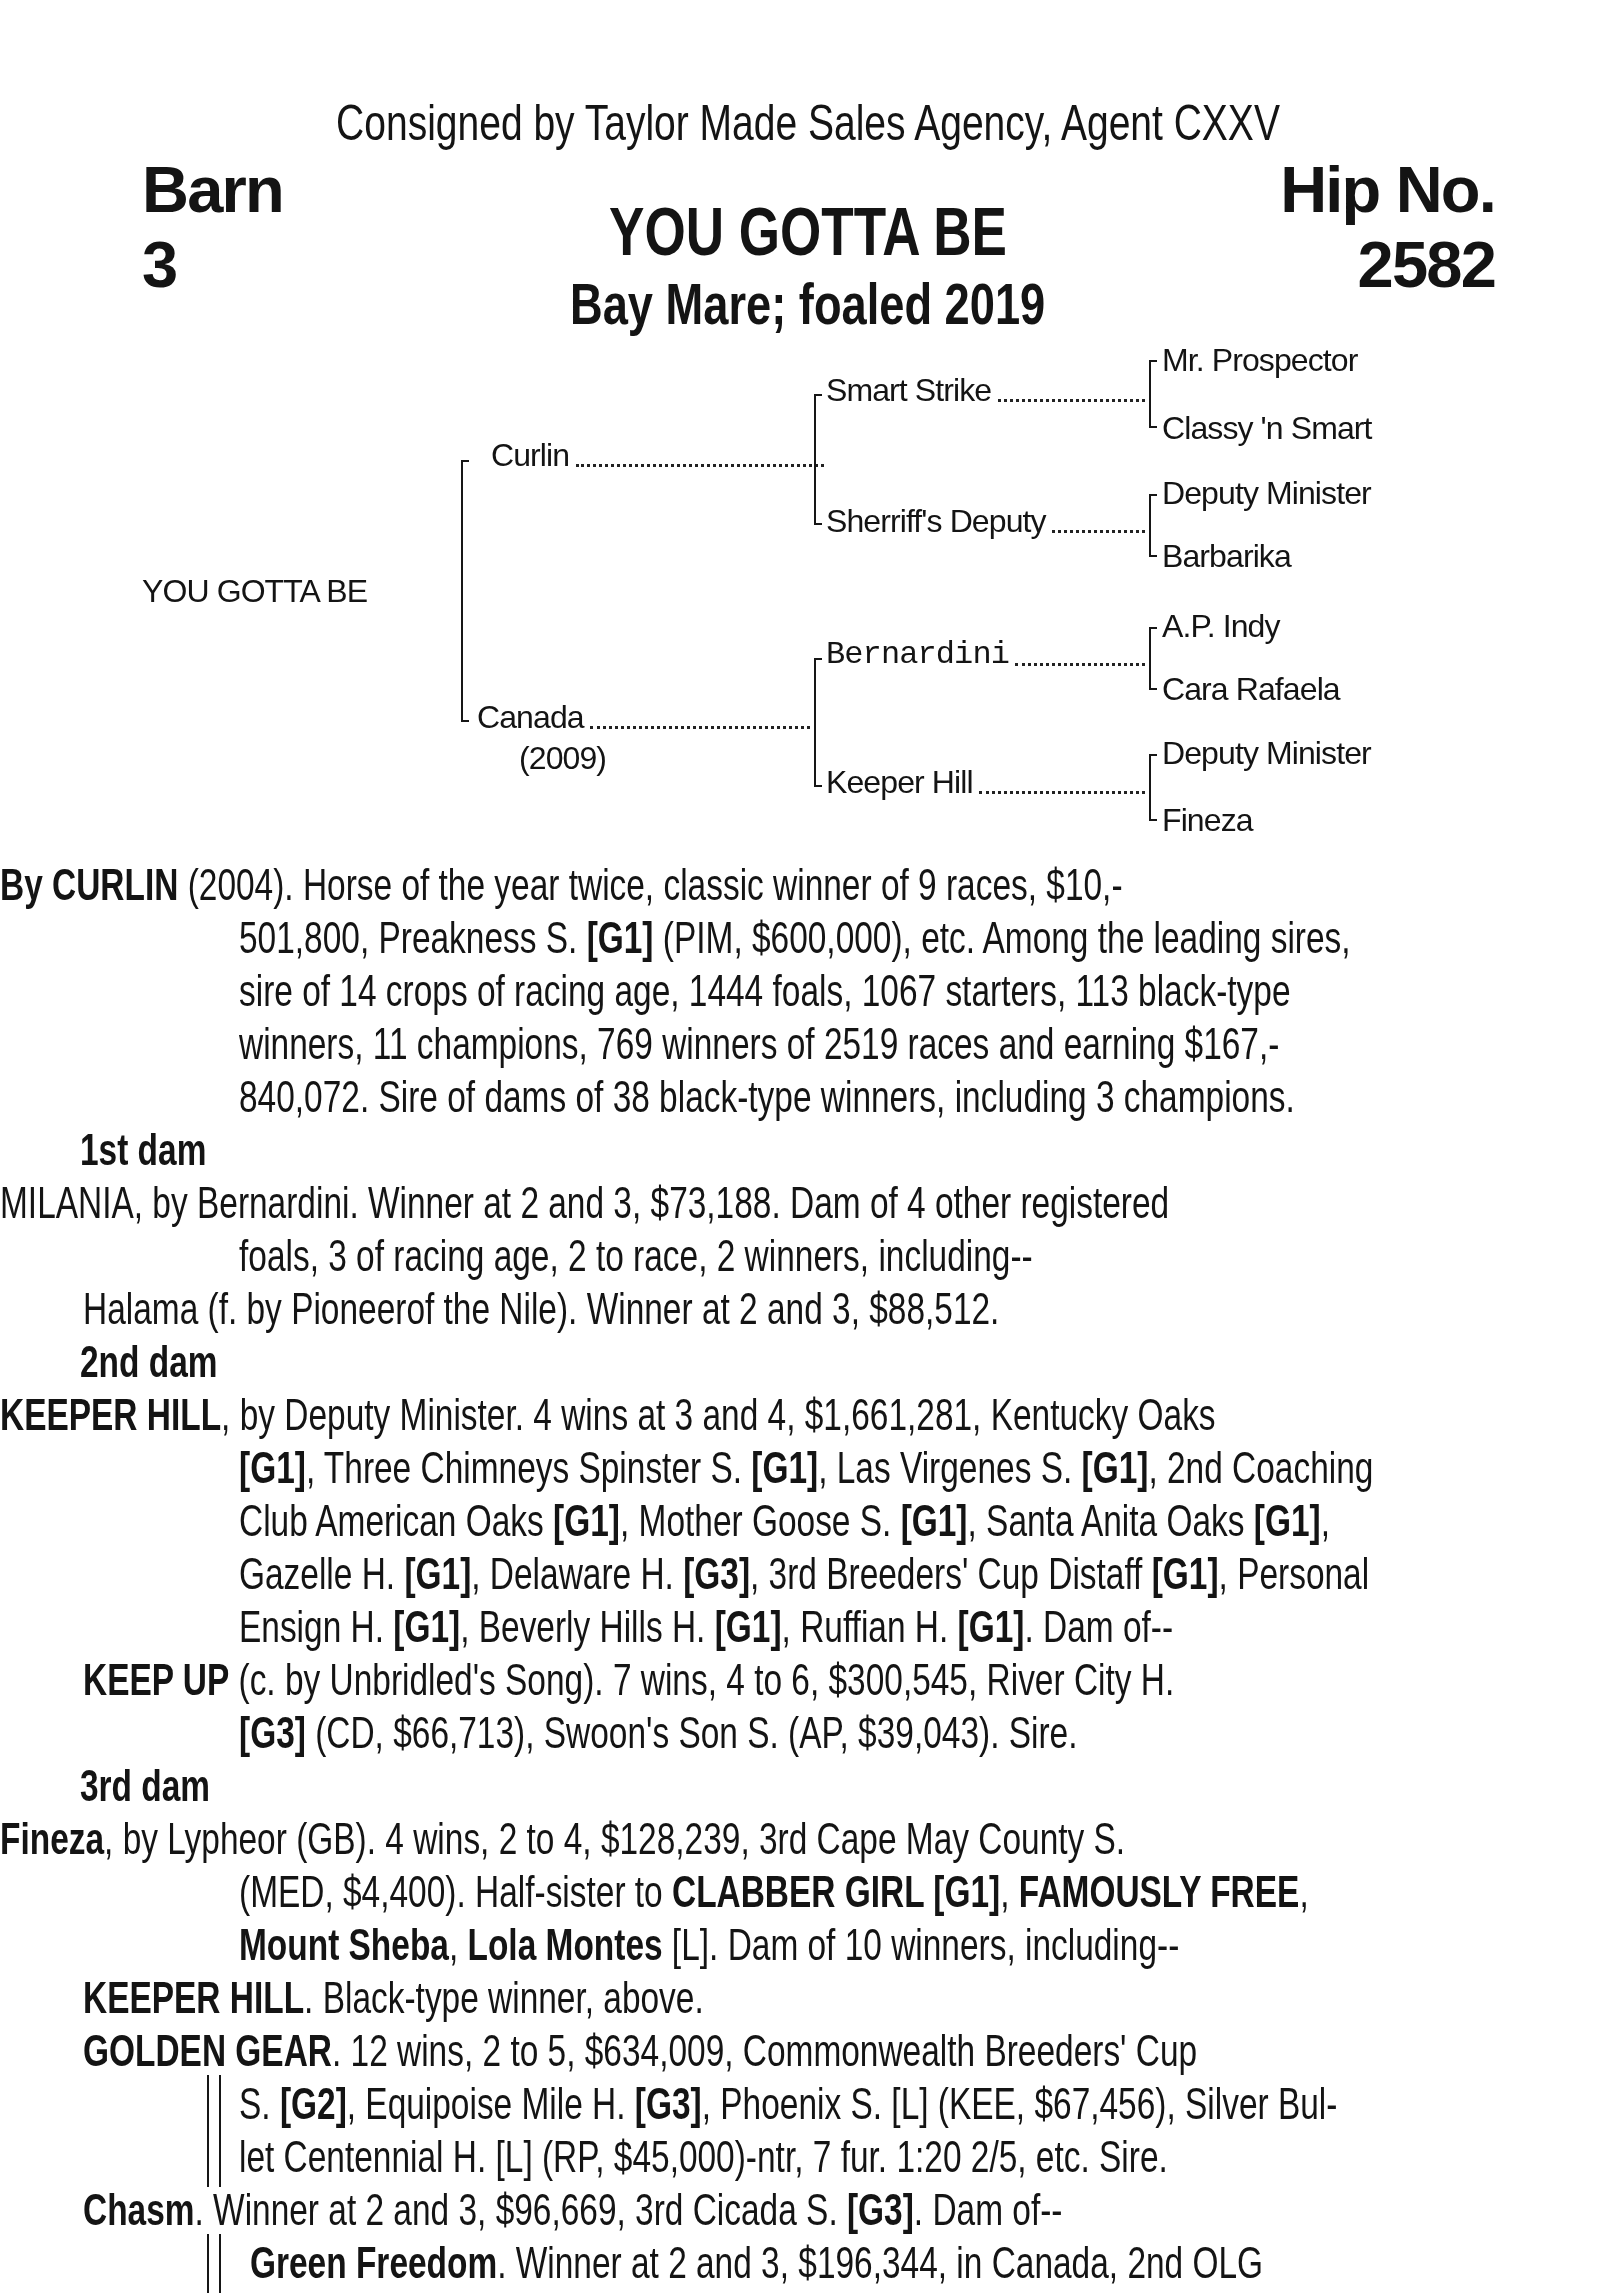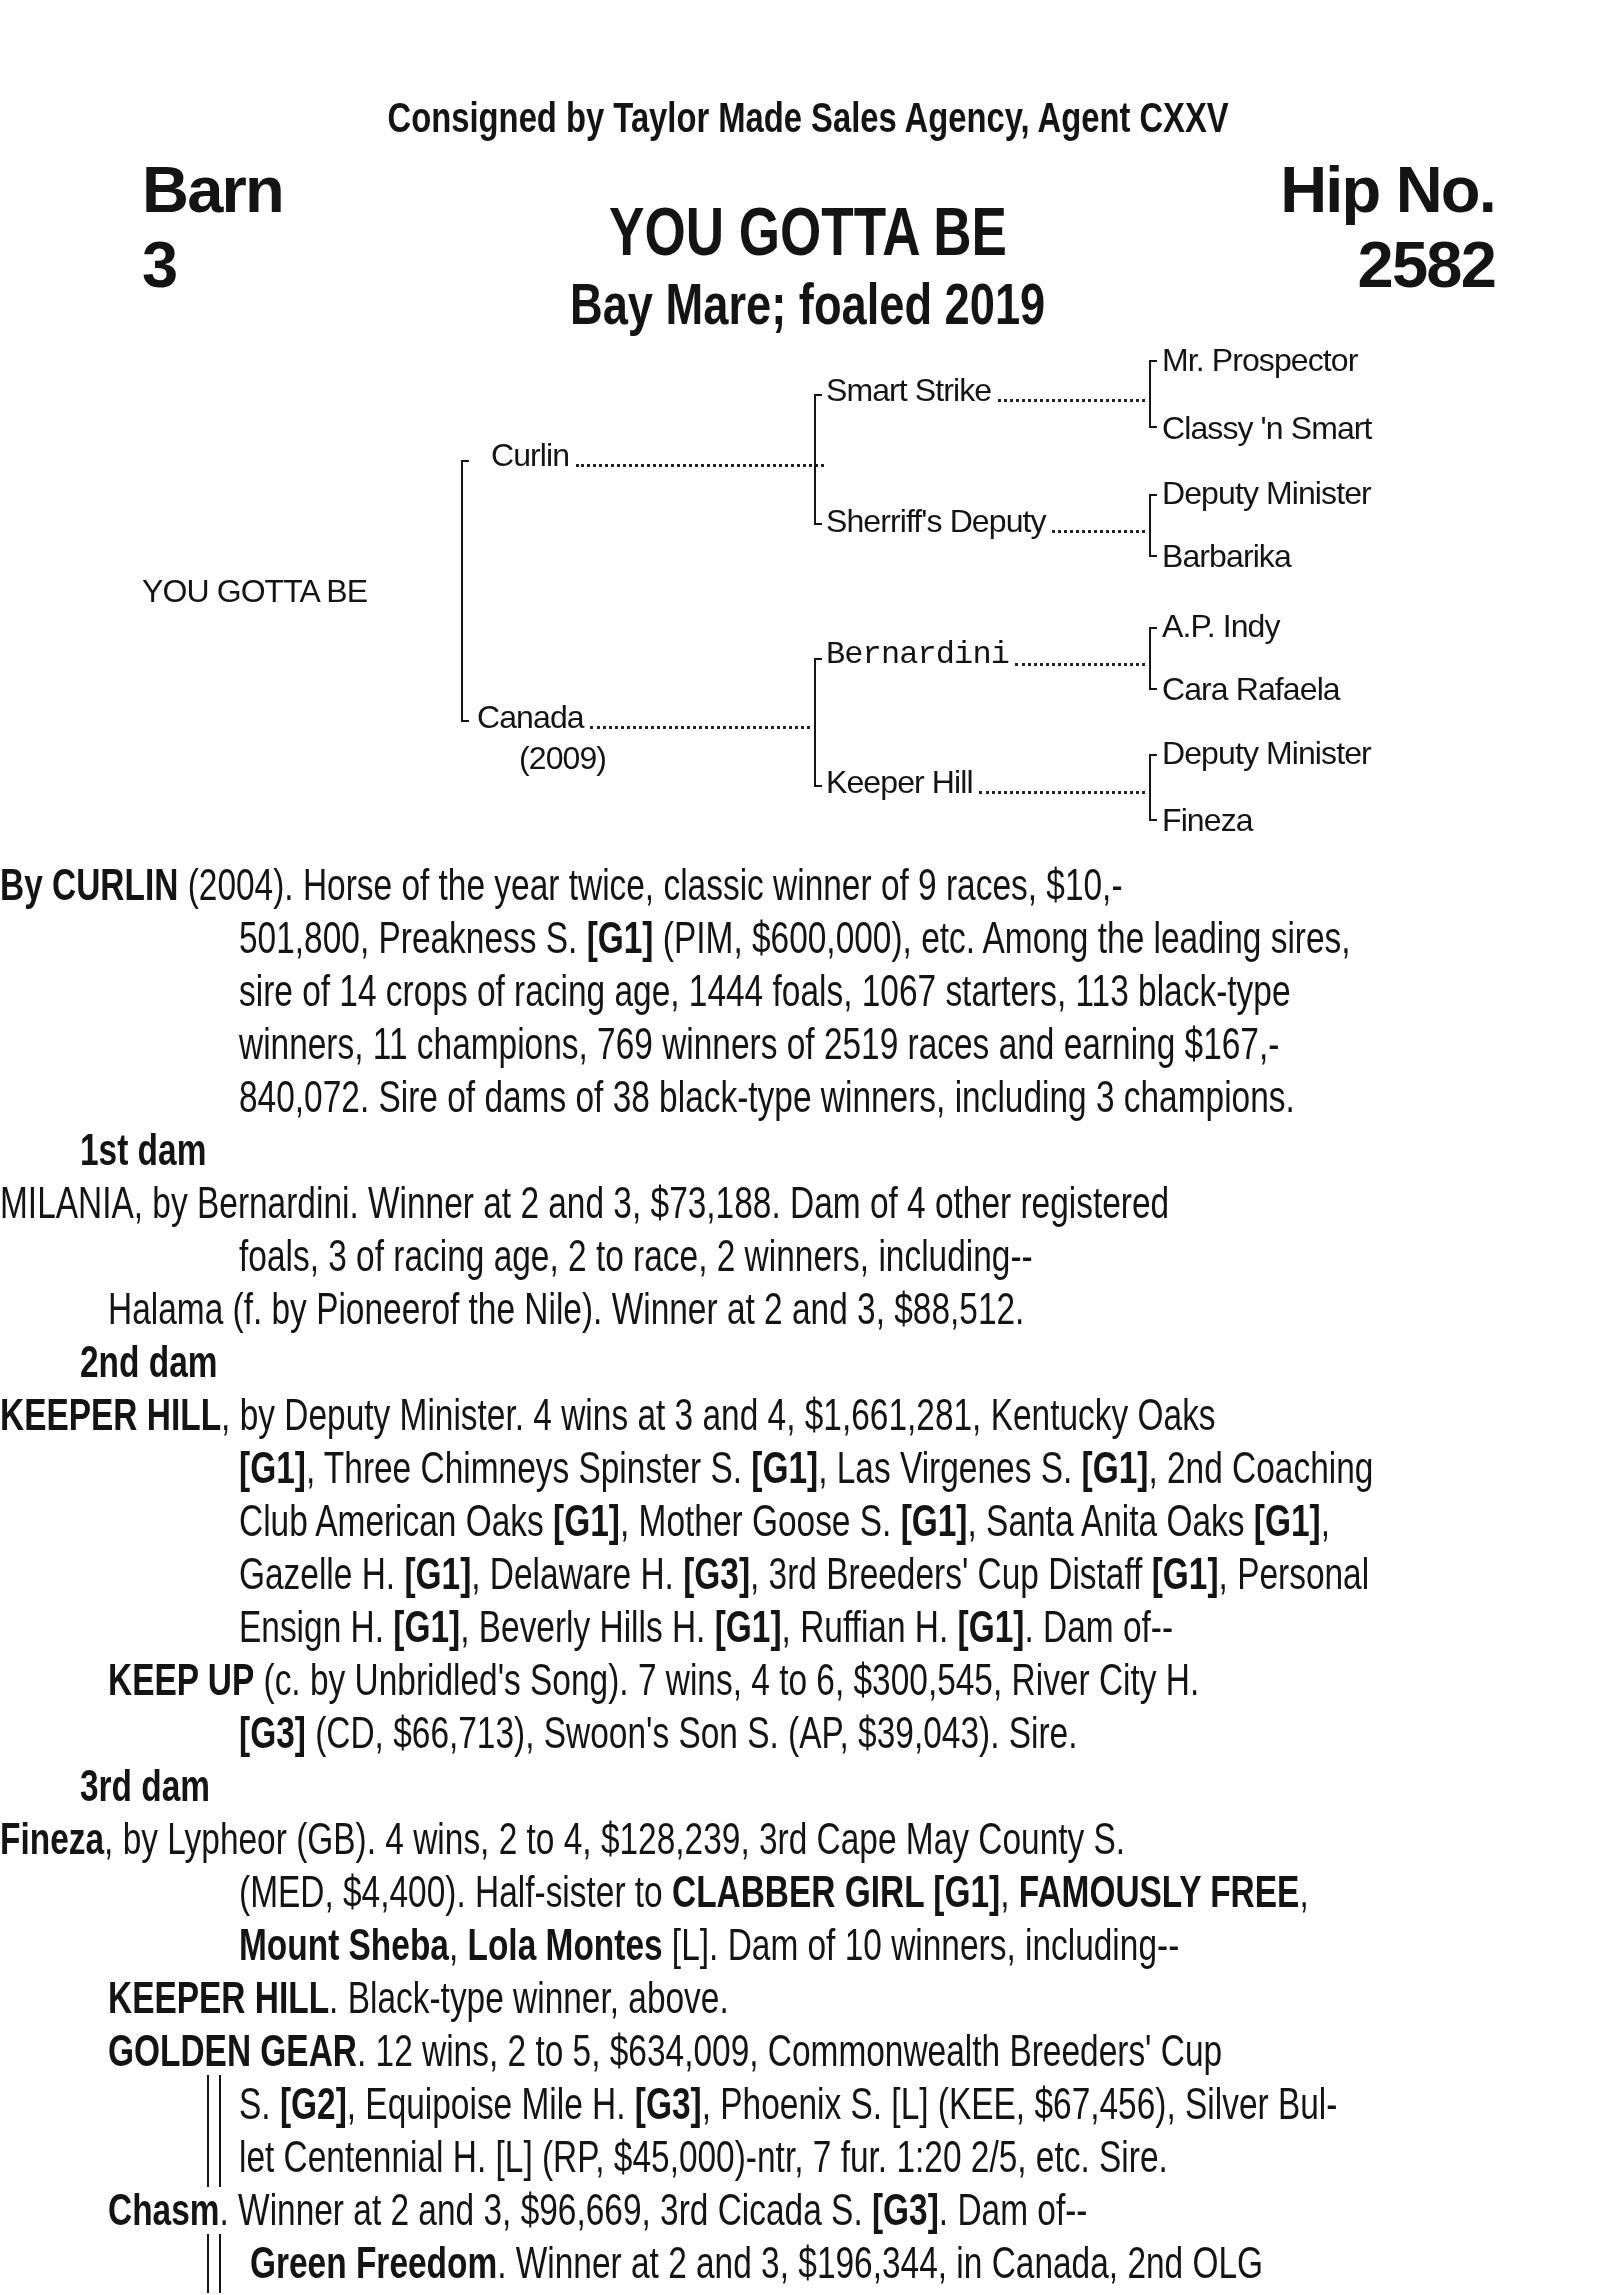--- a/index.html
+++ b/index.html
@@ -4,37 +4,37 @@
 <style>
   html,body{margin:0;padding:0;background:#e8e8e8;}
   .page{
     position:relative;width:1616px;height:3227px;background:#ffffff;
     font-family:"Liberation Sans",sans-serif;color:#141414;overflow:hidden;
   }
   
   .cx{display:inline-block;transform:scaleX(0.76);transform-origin:0 50%;white-space:pre;}
   .cxc{display:inline-block;transform:scaleX(0.78);transform-origin:50% 50%;white-space:pre;}
   
-  .hdr-consigned{position:absolute;left:0;right:0;top:94px;text-align:center;font-size:42px;font-weight:bold;}
+  .hdr-consigned{position:absolute;left:0;right:0;top:94px;text-align:center;font-size:50px;font-weight:normal;}
   .hdr-barn{position:absolute;left:142px;top:152px;font-size:65px;font-weight:bold;line-height:75px;letter-spacing:-1.8px;}
   .hdr-hip{position:absolute;right:121px;top:152px;text-align:right;font-size:65px;font-weight:bold;line-height:75px;letter-spacing:-1.8px;}
   .hdr-title{position:absolute;left:0;right:0;top:192px;text-align:center;font-size:68px;font-weight:bold;}
   .hdr-sub{position:absolute;left:0;right:0;top:270px;text-align:center;font-size:58px;font-weight:bold;}
   
   .tname{position:absolute;font-size:32px;letter-spacing:-0.9px;white-space:pre;}
   .trow{position:absolute;display:flex;align-items:flex-end;height:40px;}
   .trow .nm{font-size:32px;letter-spacing:-0.9px;white-space:pre;text-align:center;}
   .lead{flex:1 1 auto;border-bottom:3.2px dotted #222;margin:0 2.8px 7.3px 6.4px;}
   .brk{position:absolute;width:8.3px;border-left:2.3px solid #161616;border-top:2.3px solid #161616;border-bottom:2.3px solid #161616;box-sizing:border-box;}
   
   #body{position:absolute;left:0;top:859px;right:0;}
   .ln{position:relative;height:53px;font-size:44px;line-height:51px;}
   .ln.b  {}
   .ln.hd {padding-left:80px;}
-  .ln.l1 {padding-left:108px;}
+  .ln.l1 {padding-left:83px;}
   .ln.w1 {padding-left:239px;}
   .ln.l2 {padding-left:250px;}
   .rails{position:absolute;left:207px;top:-2.8px;height:59px;width:13.8px;
          border-left:2.3px solid #161616;border-right:2.3px solid #161616;box-sizing:border-box;}
 </style>
 </head>
 <body>
 
 <div class="page">
 

